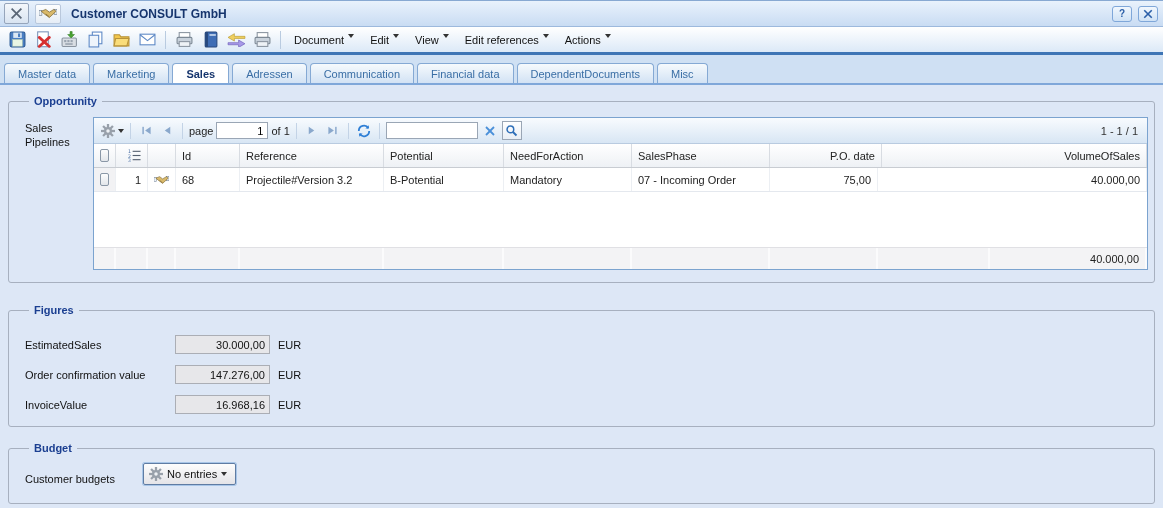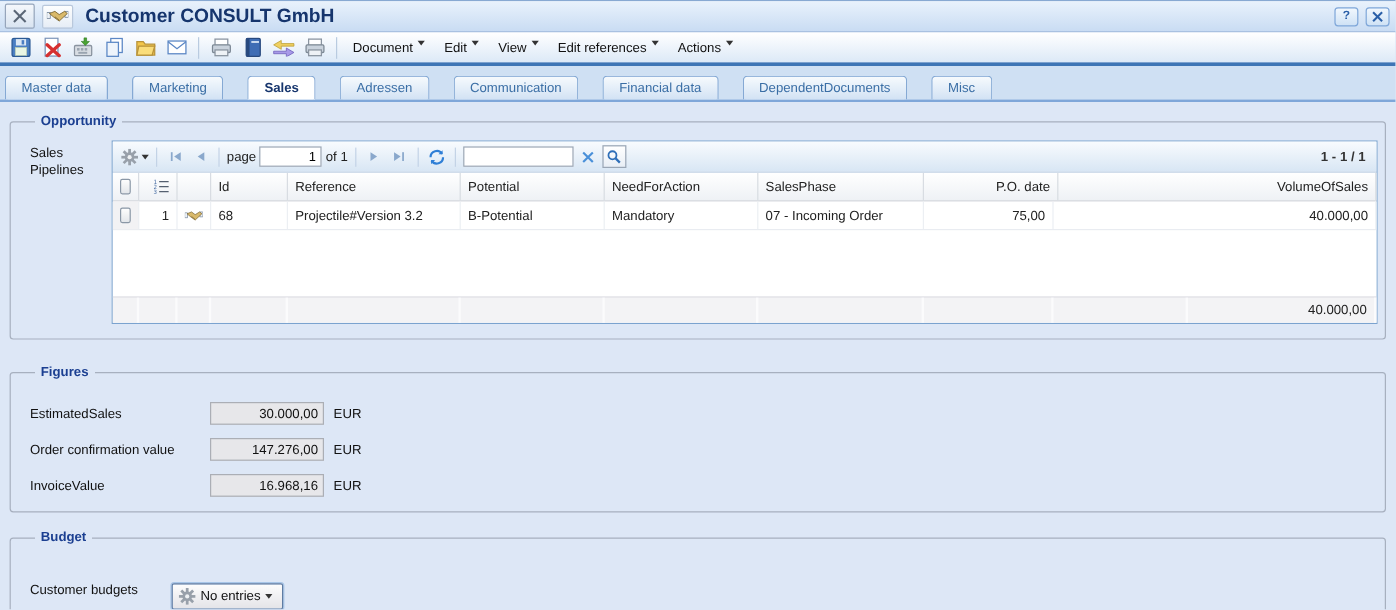--- a/index.html
+++ b/index.html
@@ -17,42 +17,42 @@
     padding:0 5px 0 4px;
     background:linear-gradient(#e9f2fc,#c9dcf3);
     border-bottom:1px solid #9db9dd;
   }
   .tb-closeleft {
     width:25px; height:21px; display:flex; align-items:center; justify-content:center;
     background:linear-gradient(#f4f7fb,#d9e4f1); border:1px solid #96a5bb; border-radius:2px; cursor:pointer;
   }
   .tb-appicon { width:26px; height:20px; display:flex; align-items:center; justify-content:center;
     background:linear-gradient(#fdfefe,#e6edf6); border:1px solid #b9c8dc; border-radius:2px; }
-  .tb-title { font-weight:bold; font-size:16px; color:#16356d; margin-left:4px; }
+  .tb-title { font-weight:bold; font-size:12px; color:#16356d; margin-left:4px; }
   .tb-spacer { flex:1; }
   .tb-btn {
     width:20px; height:16px; display:flex; align-items:center; justify-content:center;
     background:linear-gradient(#f1f7fd,#cfe2f5); border:1px solid #7fa7d9; border-radius:3px;
     color:#2a5fa8; font-weight:bold; font-size:10px; cursor:pointer;
   }
 
   
   .toolbar {
     height:28px; flex:0 0 28px; display:flex; align-items:center; gap:4px; padding:0 6px;
     background:linear-gradient(#ffffff,#dce9f7);
     border-bottom:3px solid #3e75b5;
   }
   .tool-btn { width:22px; height:21px; display:flex; align-items:center; justify-content:center; border-radius:2px; cursor:pointer; }
   .tool-sep { width:1px; height:18px; background:#b9cbe0; margin:0 3px; }
   .menu-item { display:flex; align-items:flex-start; gap:4px; padding:3px 6px; cursor:pointer; color:#111; }
   .caret { width:0; height:0; border-left:3.5px solid transparent; border-right:3.5px solid transparent; border-top:4px solid #333; display:inline-block; }
 
   
   .tabbar {
-    height:30px; flex:0 0 30px; display:flex; align-items:flex-end; gap:20px; padding:0 0 0 4px;
+    height:30px; flex:0 0 30px; display:flex; align-items:flex-end; gap:3px; padding:0 0 0 4px;
     background:#cfe0f3; border-bottom:2px solid #7fa7d9;
   }
   .tab {
     padding:4px 13px 3px; border:1px solid #85a9d4; border-bottom:none;
     border-radius:4px 4px 0 0; background:linear-gradient(#f6fafd,#d2e2f4);
     color:#3a6ea5; cursor:pointer; white-space:nowrap;
   }
   .tab.active { background:#ffffff; color:#16356d; font-weight:bold; }
 
   
@@ -66,21 +66,21 @@
   .grid { flex:1; border:1px solid #7ba3cf; background:#fff; }
   .grid-toolbar {
     height:26px; display:flex; align-items:center; gap:3px; padding:0 7px;
     background:linear-gradient(#f8fbfe,#d8e6f4); border-bottom:1px solid #b9cbe0;
   }
   .gsep { width:1px; height:16px; background:#c3d3e6; margin:0 3px; }
   .gbtn { display:flex; align-items:center; justify-content:center; min-width:18px; height:19px; cursor:pointer; }
   .page-input { width:52px; height:17px; border:1px solid #9aa6b5; text-align:right; padding-right:4px; font:inherit; background:#fff; }
   .search-input { width:92px; height:17px; border:1px solid #9aa6b5; font:inherit; padding:0 3px; background:#fff; }
   .search-btn { width:20px; height:19px; border:1px solid #9aa6b5; background:linear-gradient(#fff,#e8eef5); display:flex; align-items:center; justify-content:center; cursor:pointer; }
-  .range { margin-left:auto; font-weight:bold; color:#333; padding-right:2px; }
+  .range { margin-left:auto; font-weight:normal; color:#333; padding-right:2px; }
 
   .grid-header { display:flex; height:24px; background:linear-gradient(#ffffff,#eef1f5); border-bottom:1px solid #c8ccd2; }
   .grid-header .cell { border-right:1px solid #d8dce2; display:flex; align-items:center; padding:0 6px; color:#222; }
   .grid-row { display:flex; height:24px; background:#fff; border-bottom:1px solid #e4e8ee; cursor:pointer; }
   .grid-row .cell { border-right:1px solid #eceff3; display:flex; align-items:center; padding:0 6px; }
   .grid-empty { height:55px; background:#fff; }
   .grid-footer { display:flex; height:22px; background:#f3f3f5; border-top:1px solid #e0e0e4; }
   .grid-footer .cell { border-right:2px solid #fbfbfc; display:flex; align-items:center; padding:0 6px; }
 
   .cc{width:22px;flex:0 0 22px; justify-content:center;}
@@ -97,21 +97,21 @@
 
   .checkbox { width:13px; height:13px; border:1px solid #8a97a6; background:linear-gradient(#fdfdfd,#e3e6ea); border-radius:2px; display:inline-block; cursor:pointer; }
 
   
   .fig-row { display:flex; align-items:center; margin-top:11px; }
   .fig-label { width:150px; flex:0 0 150px; color:#111; }
   .fig-input { width:95px; height:19px; border:1px solid #abaeb5; background:#e7e7ea; text-align:right; padding:0 4px; font:inherit; color:#111; }
   .fig-unit { margin-left:8px; color:#111;text-align:right; }
 
   
-  .bud-row { display:flex; align-items:flex-start; margin-top:24px; }
+  .bud-row { display:flex; align-items:flex-end; margin-top:1px; }
   .bud-label { width:118px; flex:0 0 118px; color:#111; }
   .bud-btn {
     display:flex; align-items:center; gap:4px; height:22px; padding:0 8px 0 5px;
     border:1px solid #5f7ca3; box-shadow:0 0 0 1px #a8c6e8; border-radius:2px;
     background:linear-gradient(#fdfdfd,#e4e4e8); cursor:pointer; color:#111;
   }
   svg { display:block; }
 </style>
 </head>
 <body>

